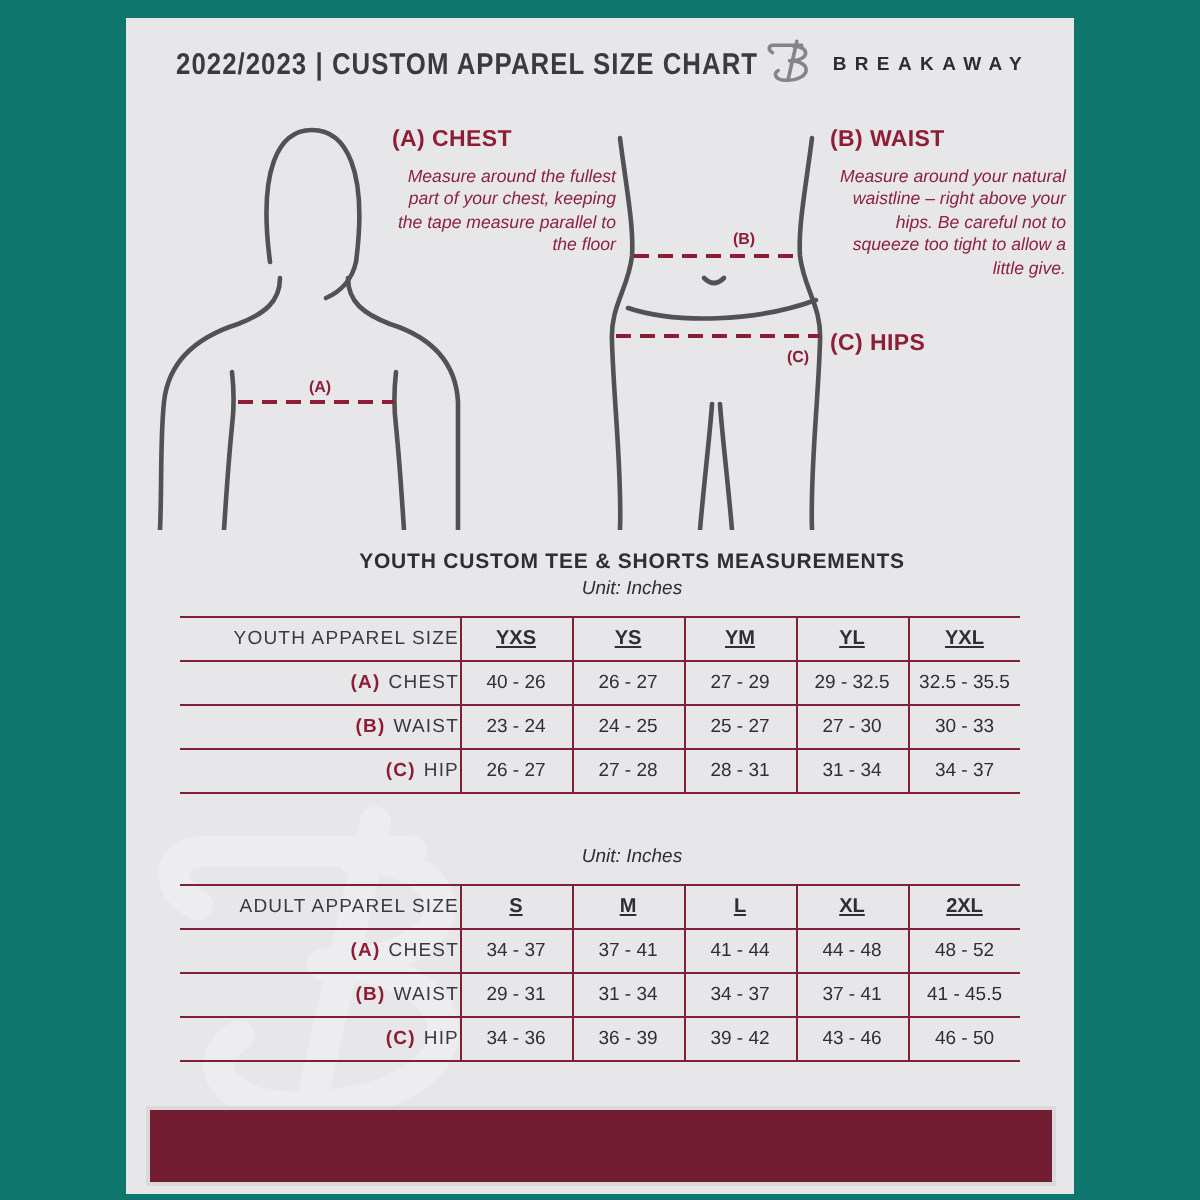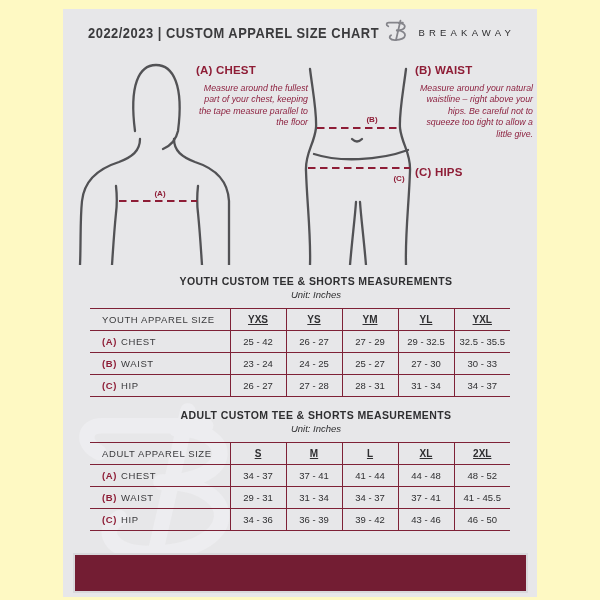--- a/index.html
+++ b/index.html
@@ -1,31 +1,31 @@
 <!DOCTYPE html>
 <html><head>
 <meta charset="utf-8">
 <style>
   html,body { margin:0; padding:0; }
   .canvas {
-    position:relative; width:600px; height:600px; background:#fef9c3;
+    position:relative; width:600px; height:600px; background:#0f766e;
     font-family:"Liberation Sans", sans-serif; overflow:hidden;
   }
   .page {
     position:absolute; left:63px; top:9px; width:474px; height:588px;
     background:#e7e7e9; overflow:hidden;
   }
   
   .hdr-title {
     position:absolute; left:25px; top:15px; font-size:15px; font-weight:bold;
     color:#3b3b3d; letter-spacing:0.6px; white-space:nowrap;
     transform:scaleX(.86); transform-origin:left top;
   }
   .brand { position:absolute; right:22px; top:10px; display:flex; align-items:center; gap:7px; }
-  .brand-name { font-size:9.5px; font-weight:normal; letter-spacing:4.2px; color:#2e2e30; }
+  .brand-name { font-size:9.5px; font-weight:bold; letter-spacing:4.2px; color:#2e2e30; }
   .logo-svg { display:block; }
   .logo-stroke { stroke:#84848a; stroke-width:2.2; fill:none; stroke-linecap:round; }
   
   .fig { position:absolute; }
   .fig-torso { left:14px; top:46px; }
   .fig-lower { left:230px; top:46px; }
   .body-line { stroke:#525255; stroke-width:2.3; fill:none; stroke-linecap:round; }
   .dash-line { stroke:#8e1d36; stroke-width:2; stroke-dasharray:7.5 4.5; fill:none; }
   .marker {
     font-family:"Liberation Sans", sans-serif; font-size:8px; font-weight:bold;
@@ -48,21 +48,21 @@
   
   .size-table { position:absolute; left:27px; width:420px; border-collapse:collapse;
     table-layout:fixed; z-index:2; border-top:1px solid #7e2136; border-bottom:1px solid #7e2136; }
   #youth-table { top:299px; }
   #adult-table { top:433px; }
   .size-table col.c0 { width:140px; }
   .size-table col.cN { width:56px; }
   .size-table td { height:21px; padding:0; }
   .size-table tr + tr td { border-top:1px solid #7e2136; }
   .size-table td + td { border-left:1px solid #7e2136; }
-  .lbl-cell { text-align:left; padding-left:12px !important; font-size:9.5px; color:#3a3a3c; letter-spacing:.6px; }
+  .lbl-cell { text-align:right; padding-left:12px !important; font-size:9.5px; color:#3a3a3c; letter-spacing:.6px; }
   .size-cell { font-weight:bold; font-size:10px; text-align:center; color:#2f2f31;text-decoration:underline; }
   .val-cell { font-size:9.5px; text-align:center; color:#2f2f31; }
   .row-key { color:#8e1d36; font-weight:bold; }
   .row-label { margin-left:4px; letter-spacing:.6px; }
   
   .wm { position:absolute; left:12px; top:390px; z-index:1; opacity:.7; }
   .wm-stroke { stroke:#f0f0f3; stroke-width:2.6; fill:none; stroke-linecap:round; }
   .footer-bar { position:absolute; left:10px; top:544px; width:451px; height:36px;
     background:#731d33; border:2px solid #d9d9dc; z-index:2; }
 </style>
@@ -136,21 +136,21 @@
         <tr>
           <td class="lbl-cell">YOUTH APPAREL SIZE</td>
           <td class="size-cell">YXS</td>
           <td class="size-cell">YS</td>
           <td class="size-cell">YM</td>
           <td class="size-cell">YL</td>
           <td class="size-cell">YXL</td>
         </tr>
         <tr>
           <td class="lbl-cell"><span class="row-key">(A)</span><span class="row-label">CHEST</span></td>
-          <td class="val-cell">25 - 42</td>
+          <td class="val-cell">40 - 26</td>
           <td class="val-cell">26 - 27</td>
           <td class="val-cell">27 - 29</td>
           <td class="val-cell">29 - 32.5</td>
           <td class="val-cell">32.5 - 35.5</td>
         </tr>
         <tr>
           <td class="lbl-cell"><span class="row-key">(B)</span><span class="row-label">WAIST</span></td>
           <td class="val-cell">23 - 24</td>
           <td class="val-cell">24 - 25</td>
           <td class="val-cell">25 - 27</td>
@@ -161,21 +161,20 @@
           <td class="lbl-cell"><span class="row-key">(C)</span><span class="row-label">HIP</span></td>
           <td class="val-cell">26 - 27</td>
           <td class="val-cell">27 - 28</td>
           <td class="val-cell">28 - 31</td>
           <td class="val-cell">31 - 34</td>
           <td class="val-cell">34 - 37</td>
         </tr>
       </tbody>
     </table>
 
-    <div class="sec-title t-adult-title">ADULT CUSTOM TEE &amp; SHORTS MEASUREMENTS</div>
     <div class="sec-unit t-adult-unit">Unit: Inches</div>
     <table class="size-table" id="adult-table">
       <colgroup>
           <col class="c0">
           <col span="5" class="cN">
         </colgroup>
       <tbody>
         <tr>
           <td class="lbl-cell">ADULT APPAREL SIZE</td>
           <td class="size-cell">S</td>

